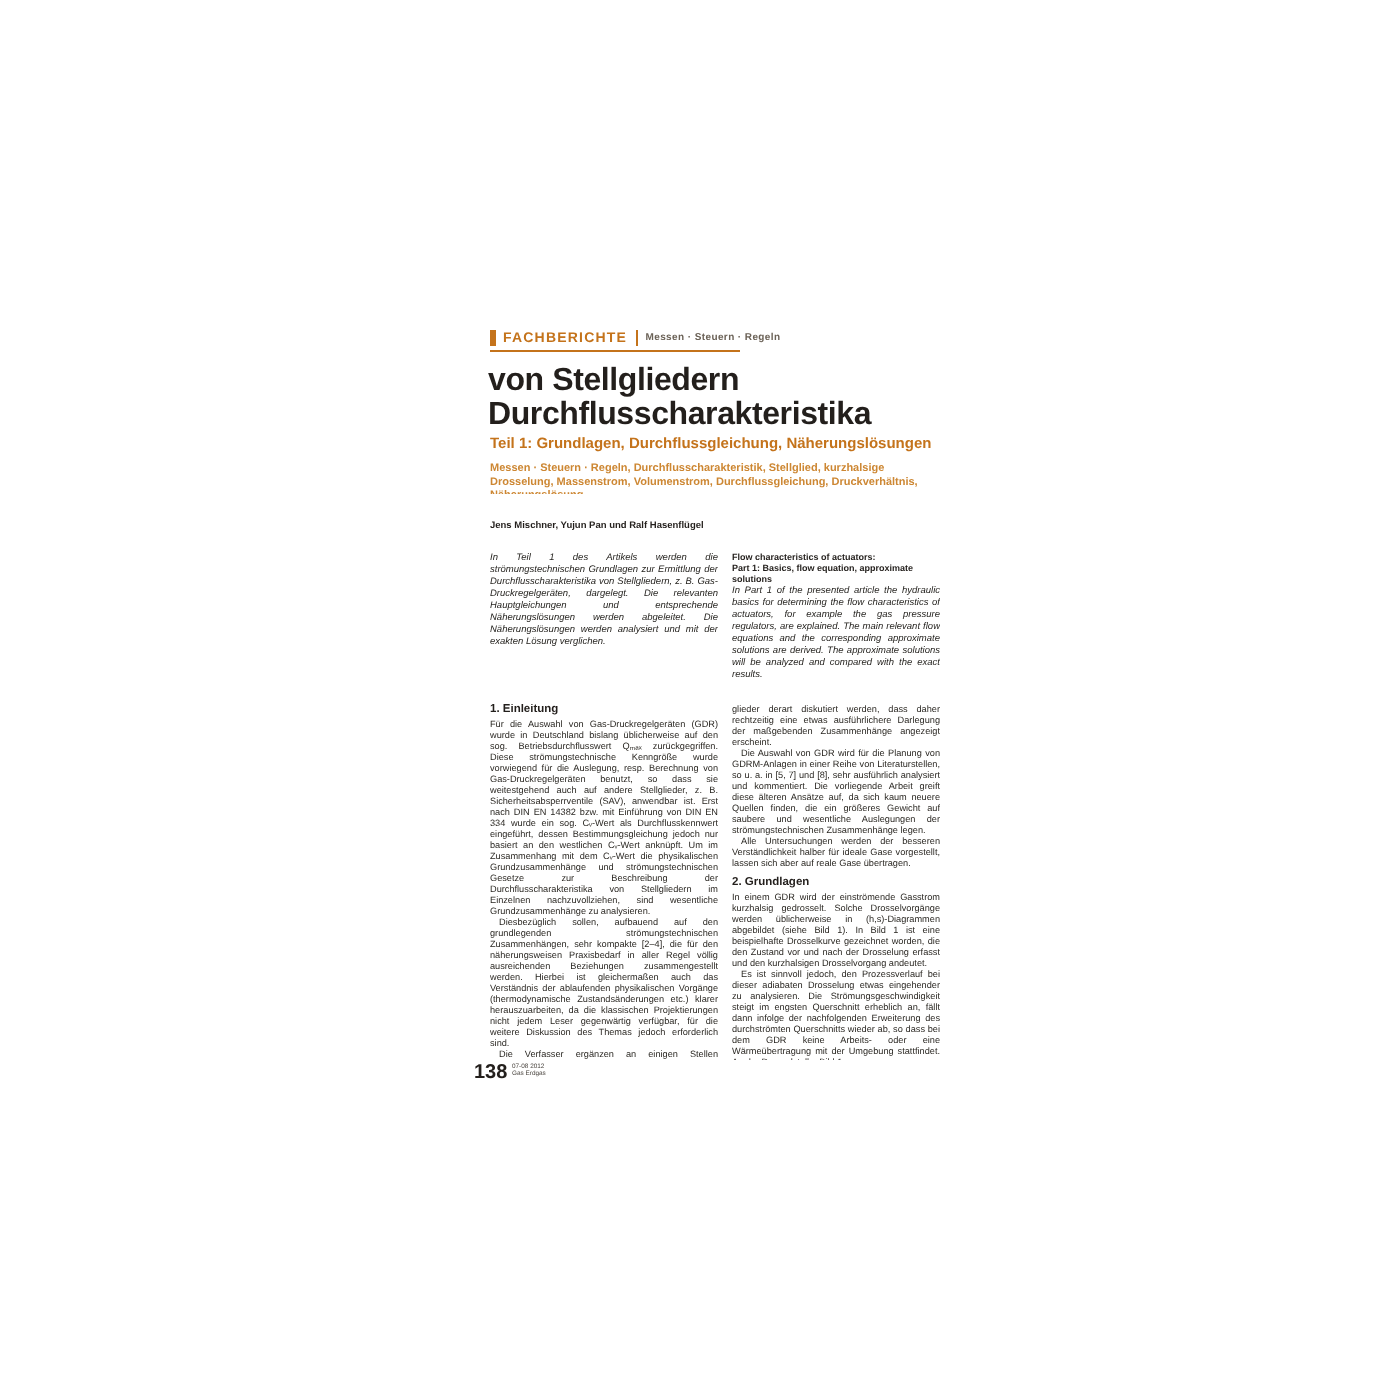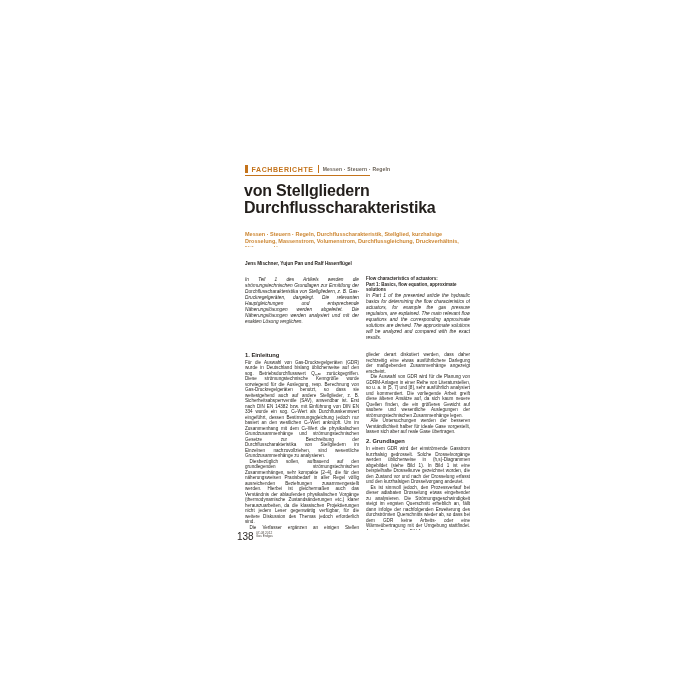--- a/index.html
+++ b/index.html
@@ -33,40 +33,41 @@
 
   
   .bodytxt{font-size:9.2px;line-height:11px;text-align:justify;color:#2a2722;}
   .bodytxt p{margin:0;}
   .bodytxt p.ind{text-indent:9px;}
   .bh{font-size:11.5px;font-weight:bold;color:#231f1c;margin:0 0 4px 0;}
   .bh2{margin-top:8px;}
 
   
   .footer{left:237px;top:531px;height:14px;display:flex;align-items:flex-start;gap:2px;}
-  .pageno{font-size:10px;font-weight:normal;color:#231f1c;line-height:11px;}
+  .pageno{font-size:10px;font-weight:bold;color:#231f1c;line-height:11px;}
   .fmeta{font-size:8px;line-height:9px;color:#4a453f;white-space:nowrap;}
 </style>
 </head>
 <body>
 
 <div class="canvas">
 
   <div class="abs header">
     <span class="hbar"></span>
     <span class="hlabel">FACHBERICHTE</span>
     <span class="hsep"></span>
     <span class="hcat">Messen · Steuern · Regeln</span>
   </div>
   <div class="abs hrule"></div>
 
   <div class="abs title">
     <div>von Stellgliedern</div>
     <div>Durchflusscharakteristika</div>
   </div>
+  <div class="abs subtitle">Teil 1: Grundlagen, Durchflussgleichung, Näherungslösungen</div>
 
   <div class="abs clip" style="left:245px;top:231px;width:226px;height:16px;">
     <div class="s50 kw" style="width:452px;">Messen · Steuern · Regeln, Durchflusscharakteristik, Stellglied, kurzhalsige Drosselung, Massenstrom, Volumenstrom, Durchflussgleichung, Druckverhältnis, Näherungslösung</div>
   </div>
 
   <div class="abs clip" style="left:245px;top:260px;width:226px;height:8px;">
     <div class="s50 authors" style="width:452px;">Jens Mischner, Yujun Pan und Ralf Hasenflügel</div>
   </div>
 
   <div class="abs clip" style="left:245px;top:276px;width:114px;height:66px;">

